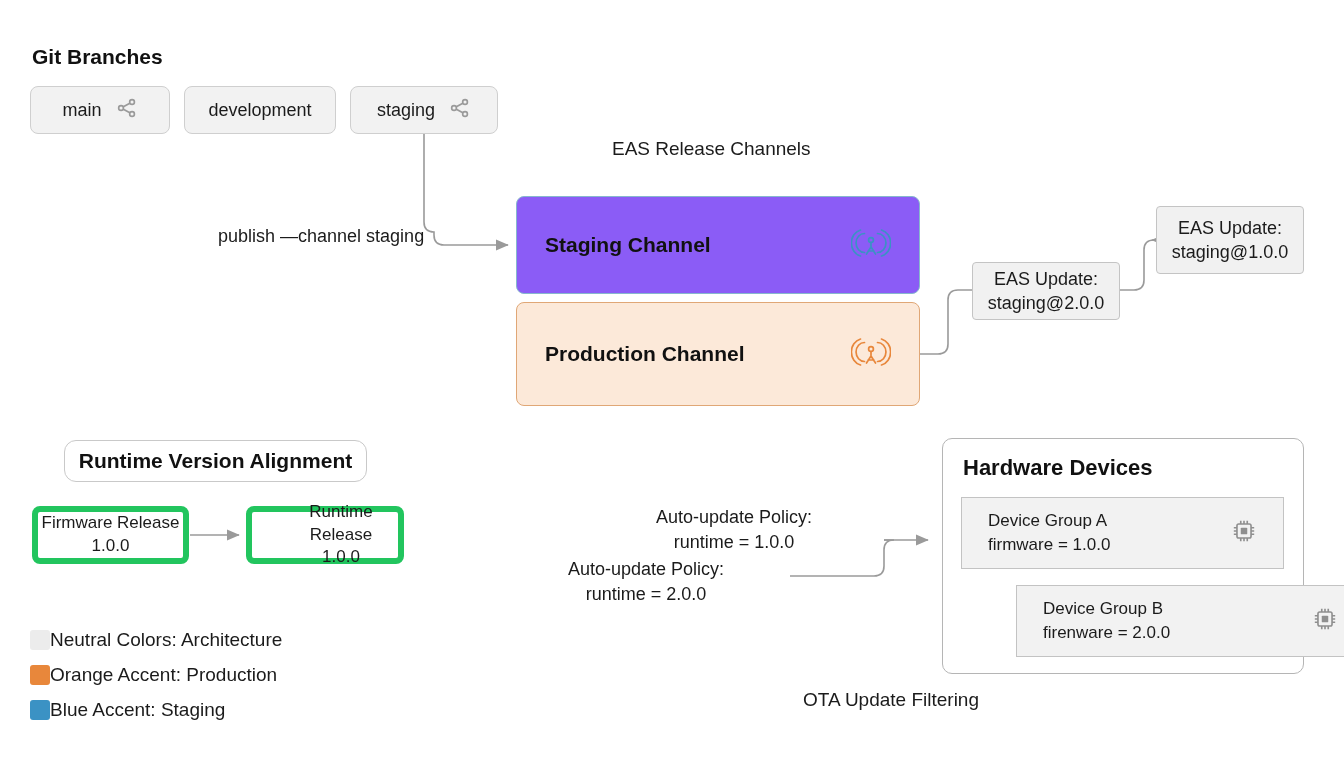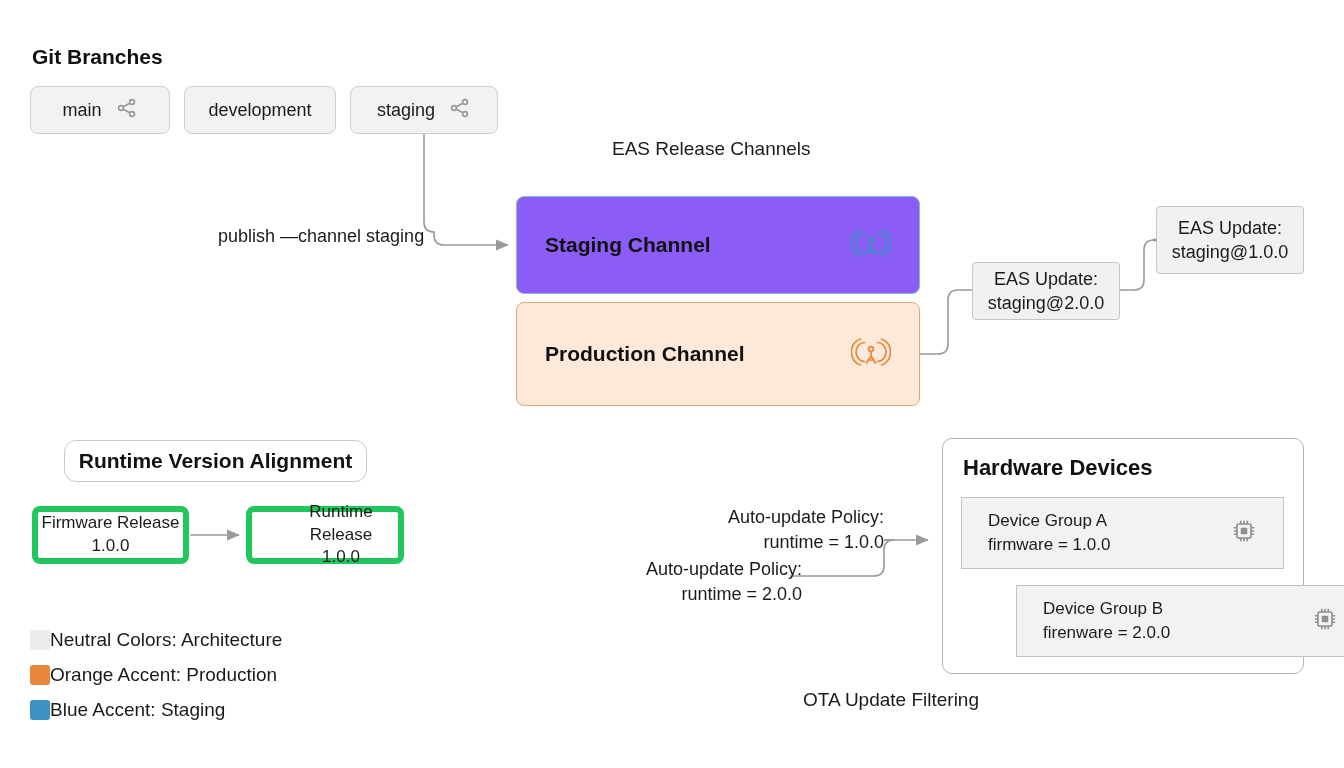--- a/index.html
+++ b/index.html
@@ -141,21 +141,21 @@
     line-height: 1.4;
     color: #1b1b1b;
   }
 
   
   .policy {
     position: absolute;
     font-size: 18px;
     line-height: 1.4;
     color: #1b1b1b;
-    text-align: right;
+    text-align: center;
     white-space: nowrap;
   }
 
   
   .edge-label {
     position: absolute;
     font-size: 18px;
     color: #1b1b1b;
     white-space: nowrap;
   }

